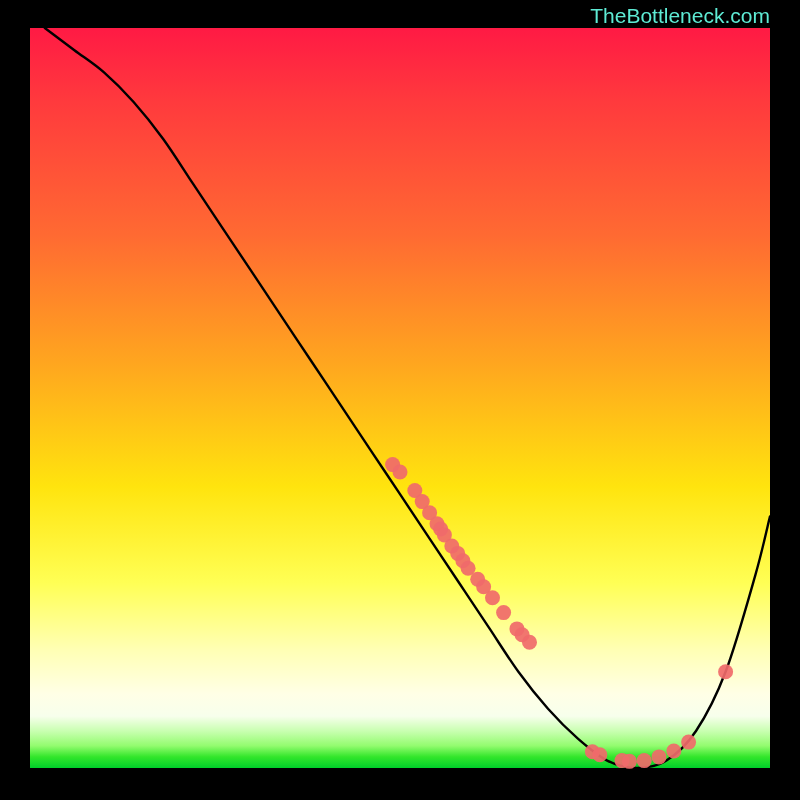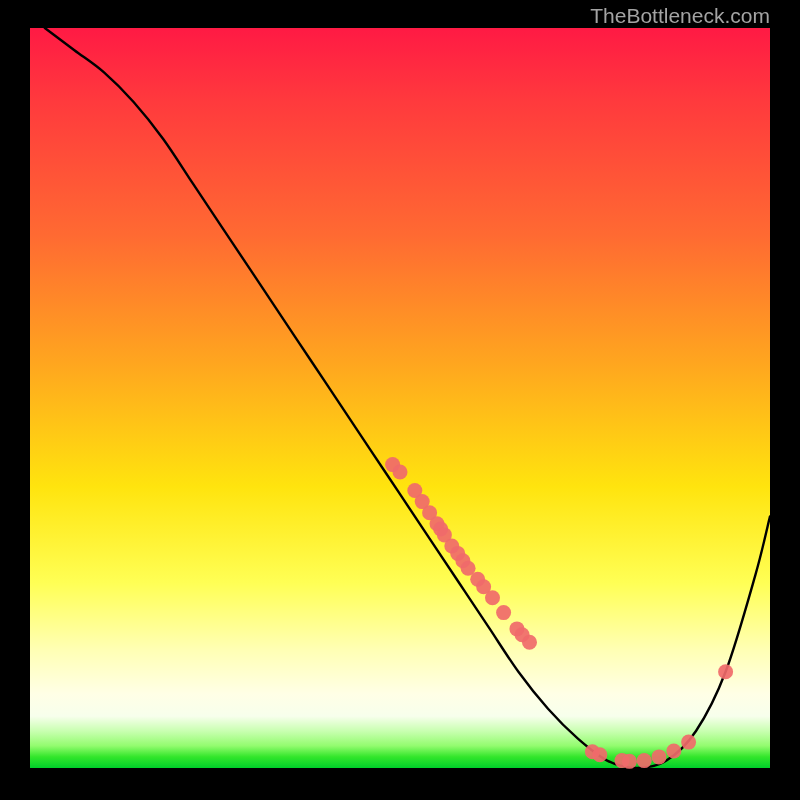--- a/index.html
+++ b/index.html
@@ -45,21 +45,21 @@
   }
   svg.overlay {
     position: absolute;
     left: 0;
     top: 0;
   }
   .attribution {
     position: absolute;
     top: 4px;
     right: 30px;
-    color: #a3a3a3;
+    color: #5eead4;
     font-size: 21px;
     letter-spacing: 0px;
     font-weight: 500;
     font-family: Arial, sans-serif;
   }
 </style>
 </head>
 <body>
 
 <div class="frame">

